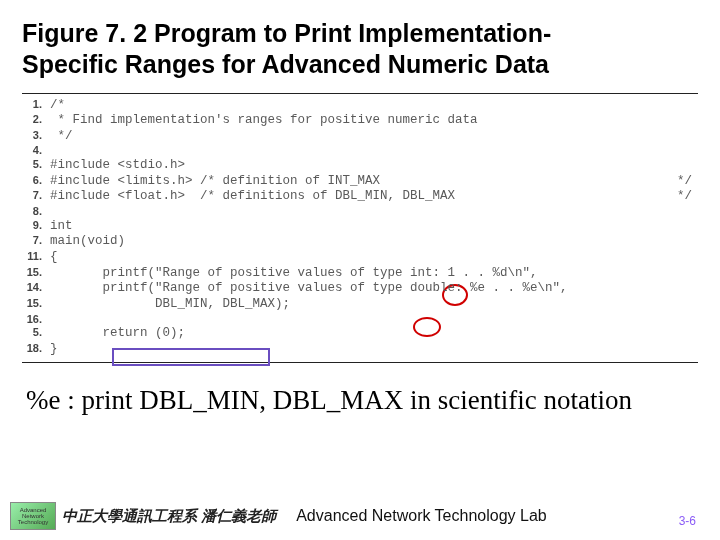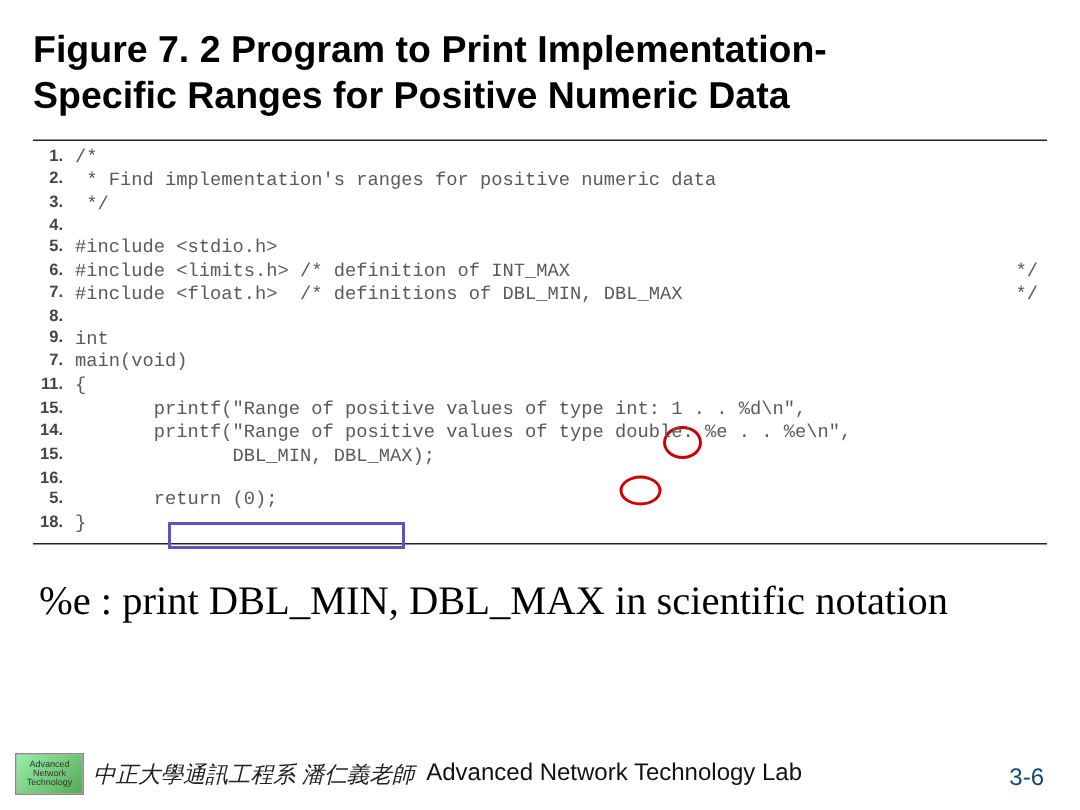--- a/index.html
+++ b/index.html
@@ -109,44 +109,45 @@
     border: 1px solid #888;
     flex-shrink: 0;
     display:flex;align-items:center;justify-content:center;
     font-size:6px;color:#333;text-align:center;line-height:1;
   }
   .footer-cn {
     font-style: italic;
     font-family: "Microsoft JhengHei","PMingLiU",sans-serif;
     font-size: 15px;
     color: #222;
+    font-weight: bold;
   }
   .footer-en {
     font-family: Arial,sans-serif;
     font-size: 16px;
     color: #111;
-    margin-left: 8px;
+    margin-left: 20px;
   }
   .slide-num {
     position: absolute;
     right: 24px;
     bottom: 12px;
-    font-size: 16px;
-    color: #0c4a6e;
+    font-size: 12px;
+    color: #8b5cf6;
     margin-left: 32px;
   }
 </style>
 </head>
 <body>
 
 <div class="slide">
 
   <div class="title">
     <span>Figure 7. 2  Program to Print Implementation-</span><br>
-    <span>Specific Ranges for Positive Numeric Data</span>
+    <span>Specific Ranges for Advanced Numeric Data</span>
   </div>
 
   <div class="code-block" id="code-block">
     <div class="circle circle1"></div>
     <div class="circle circle2"></div>
     <div class="box-highlight"></div>
   <div class="code-line"><span class="ln">1.</span><span class="code">/*</span></div>
       <div class="code-line"><span class="ln">2.</span><span class="code"> * Find implementation's ranges for positive numeric data</span></div>
       <div class="code-line"><span class="ln">3.</span><span class="code"> */</span></div>
       <div class="code-line"><span class="ln">4.</span><span class="code"></span></div>

